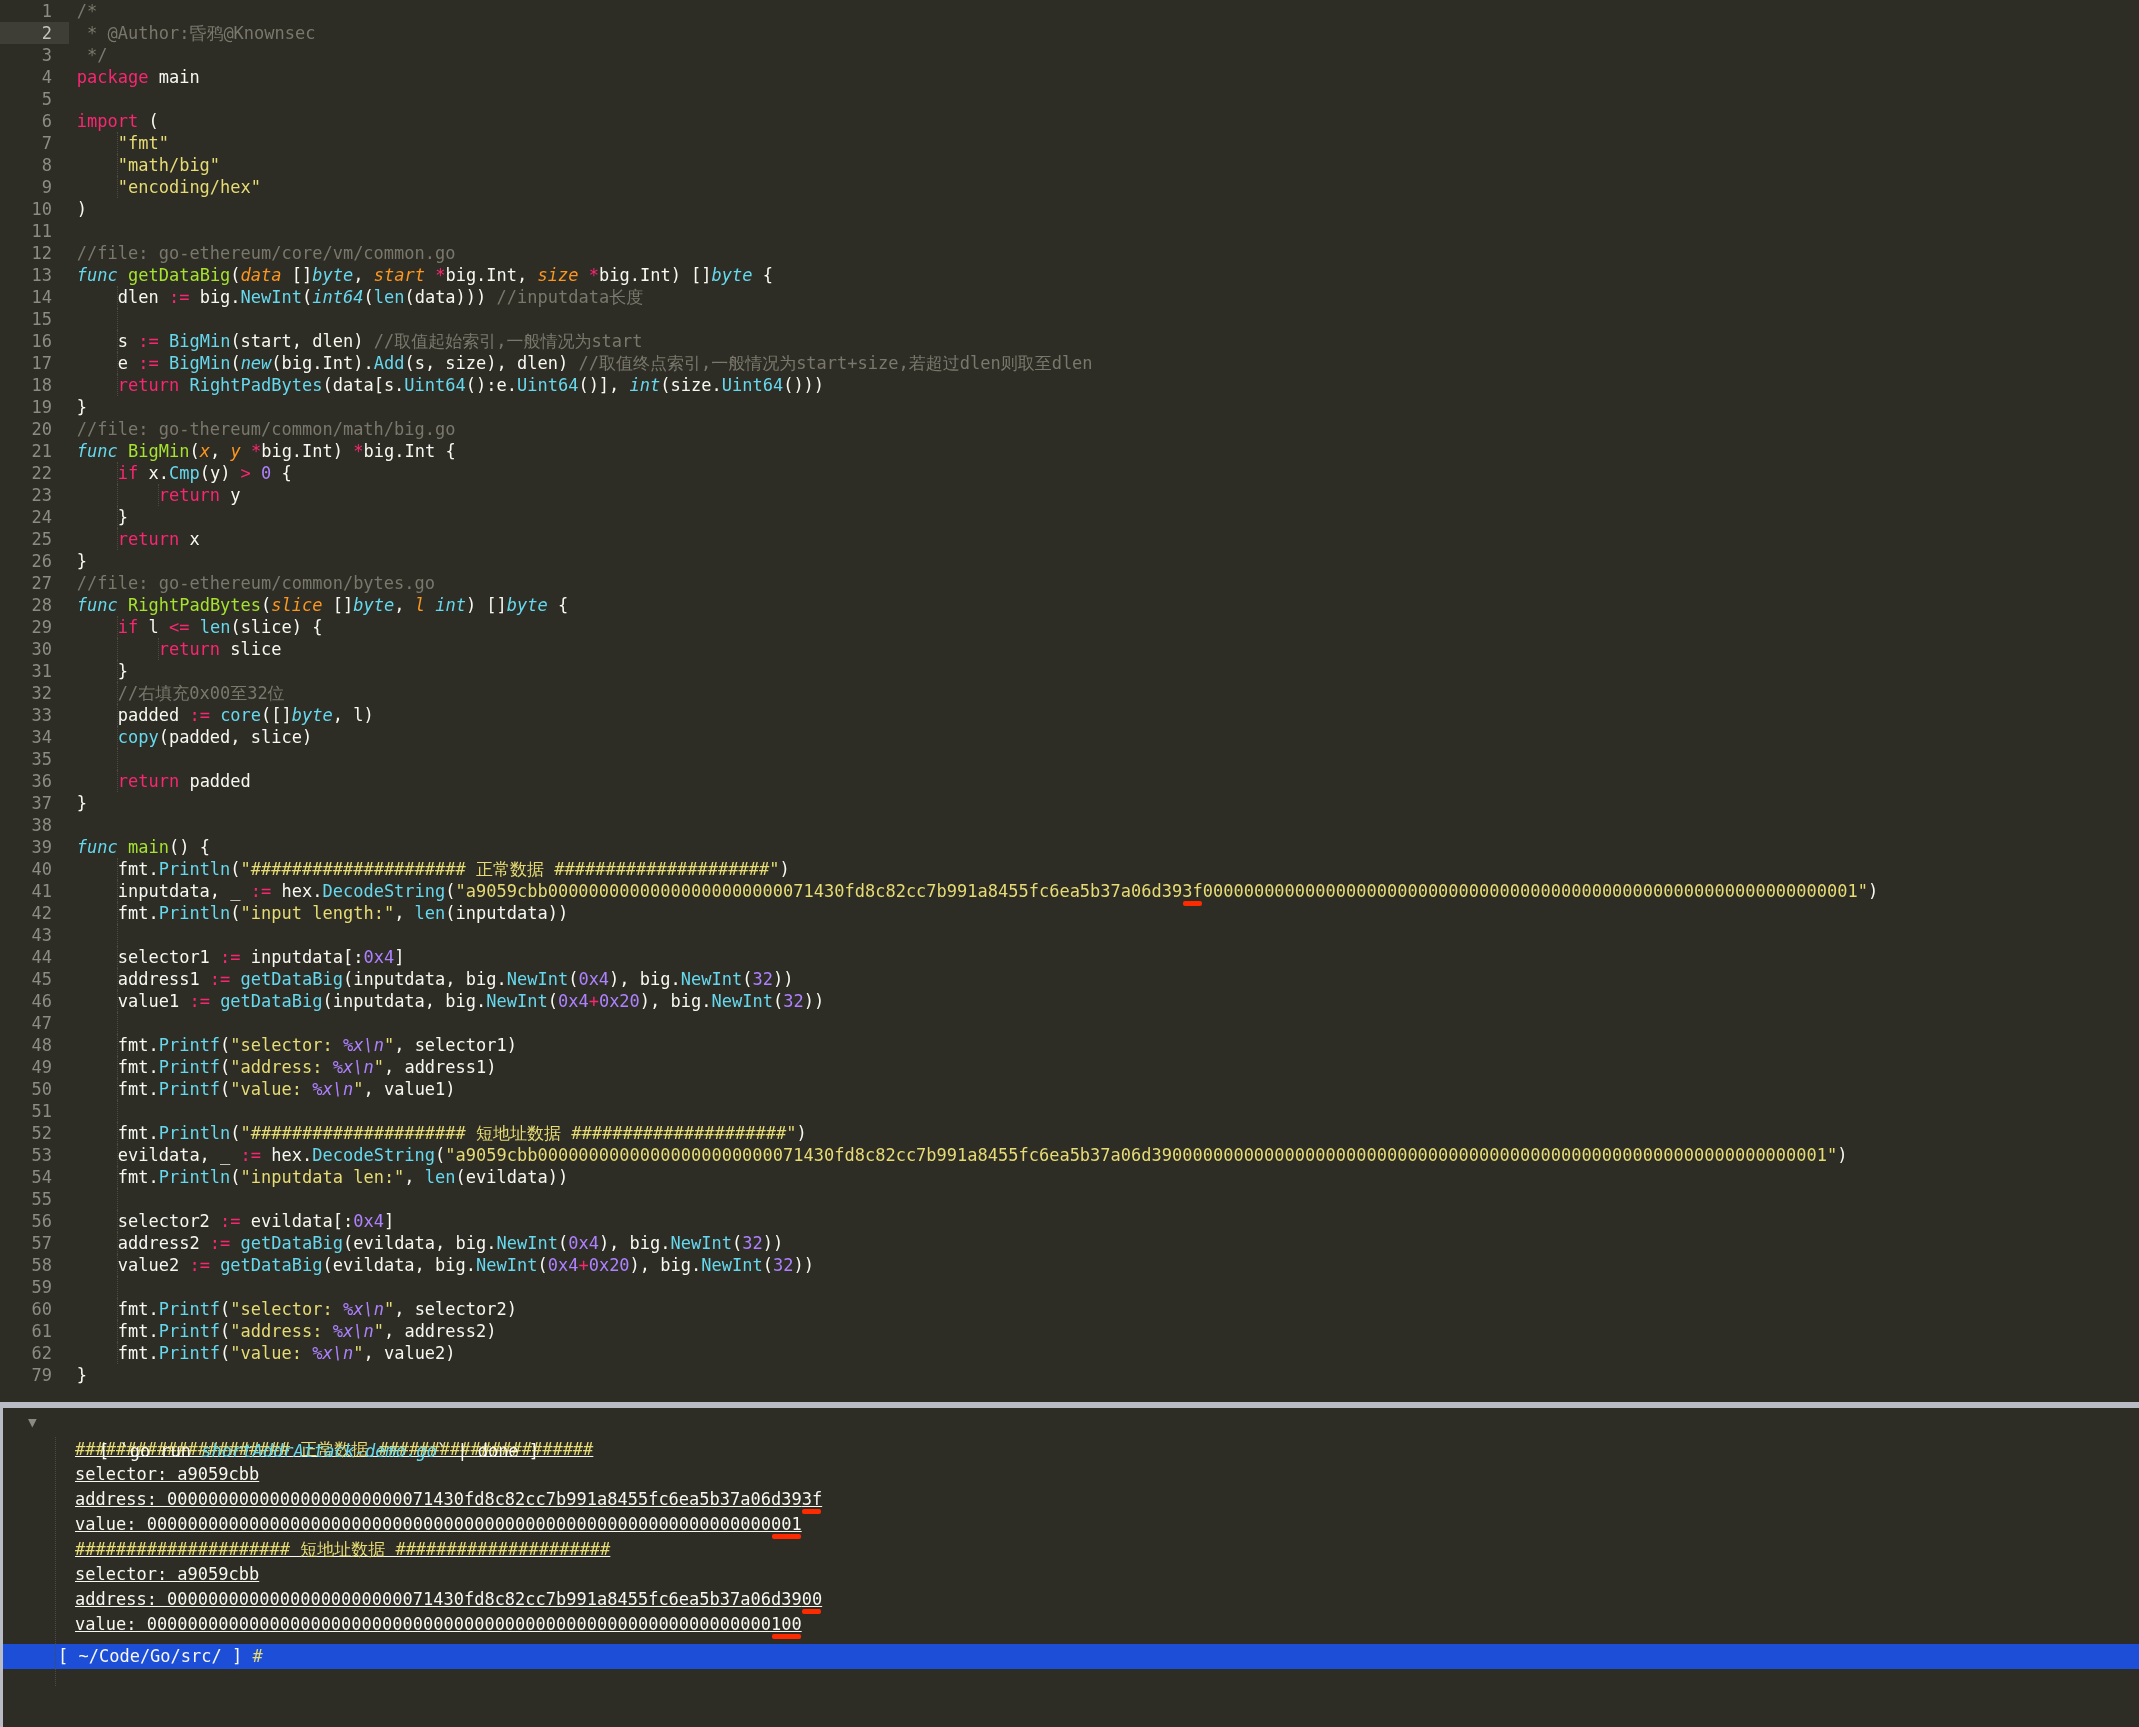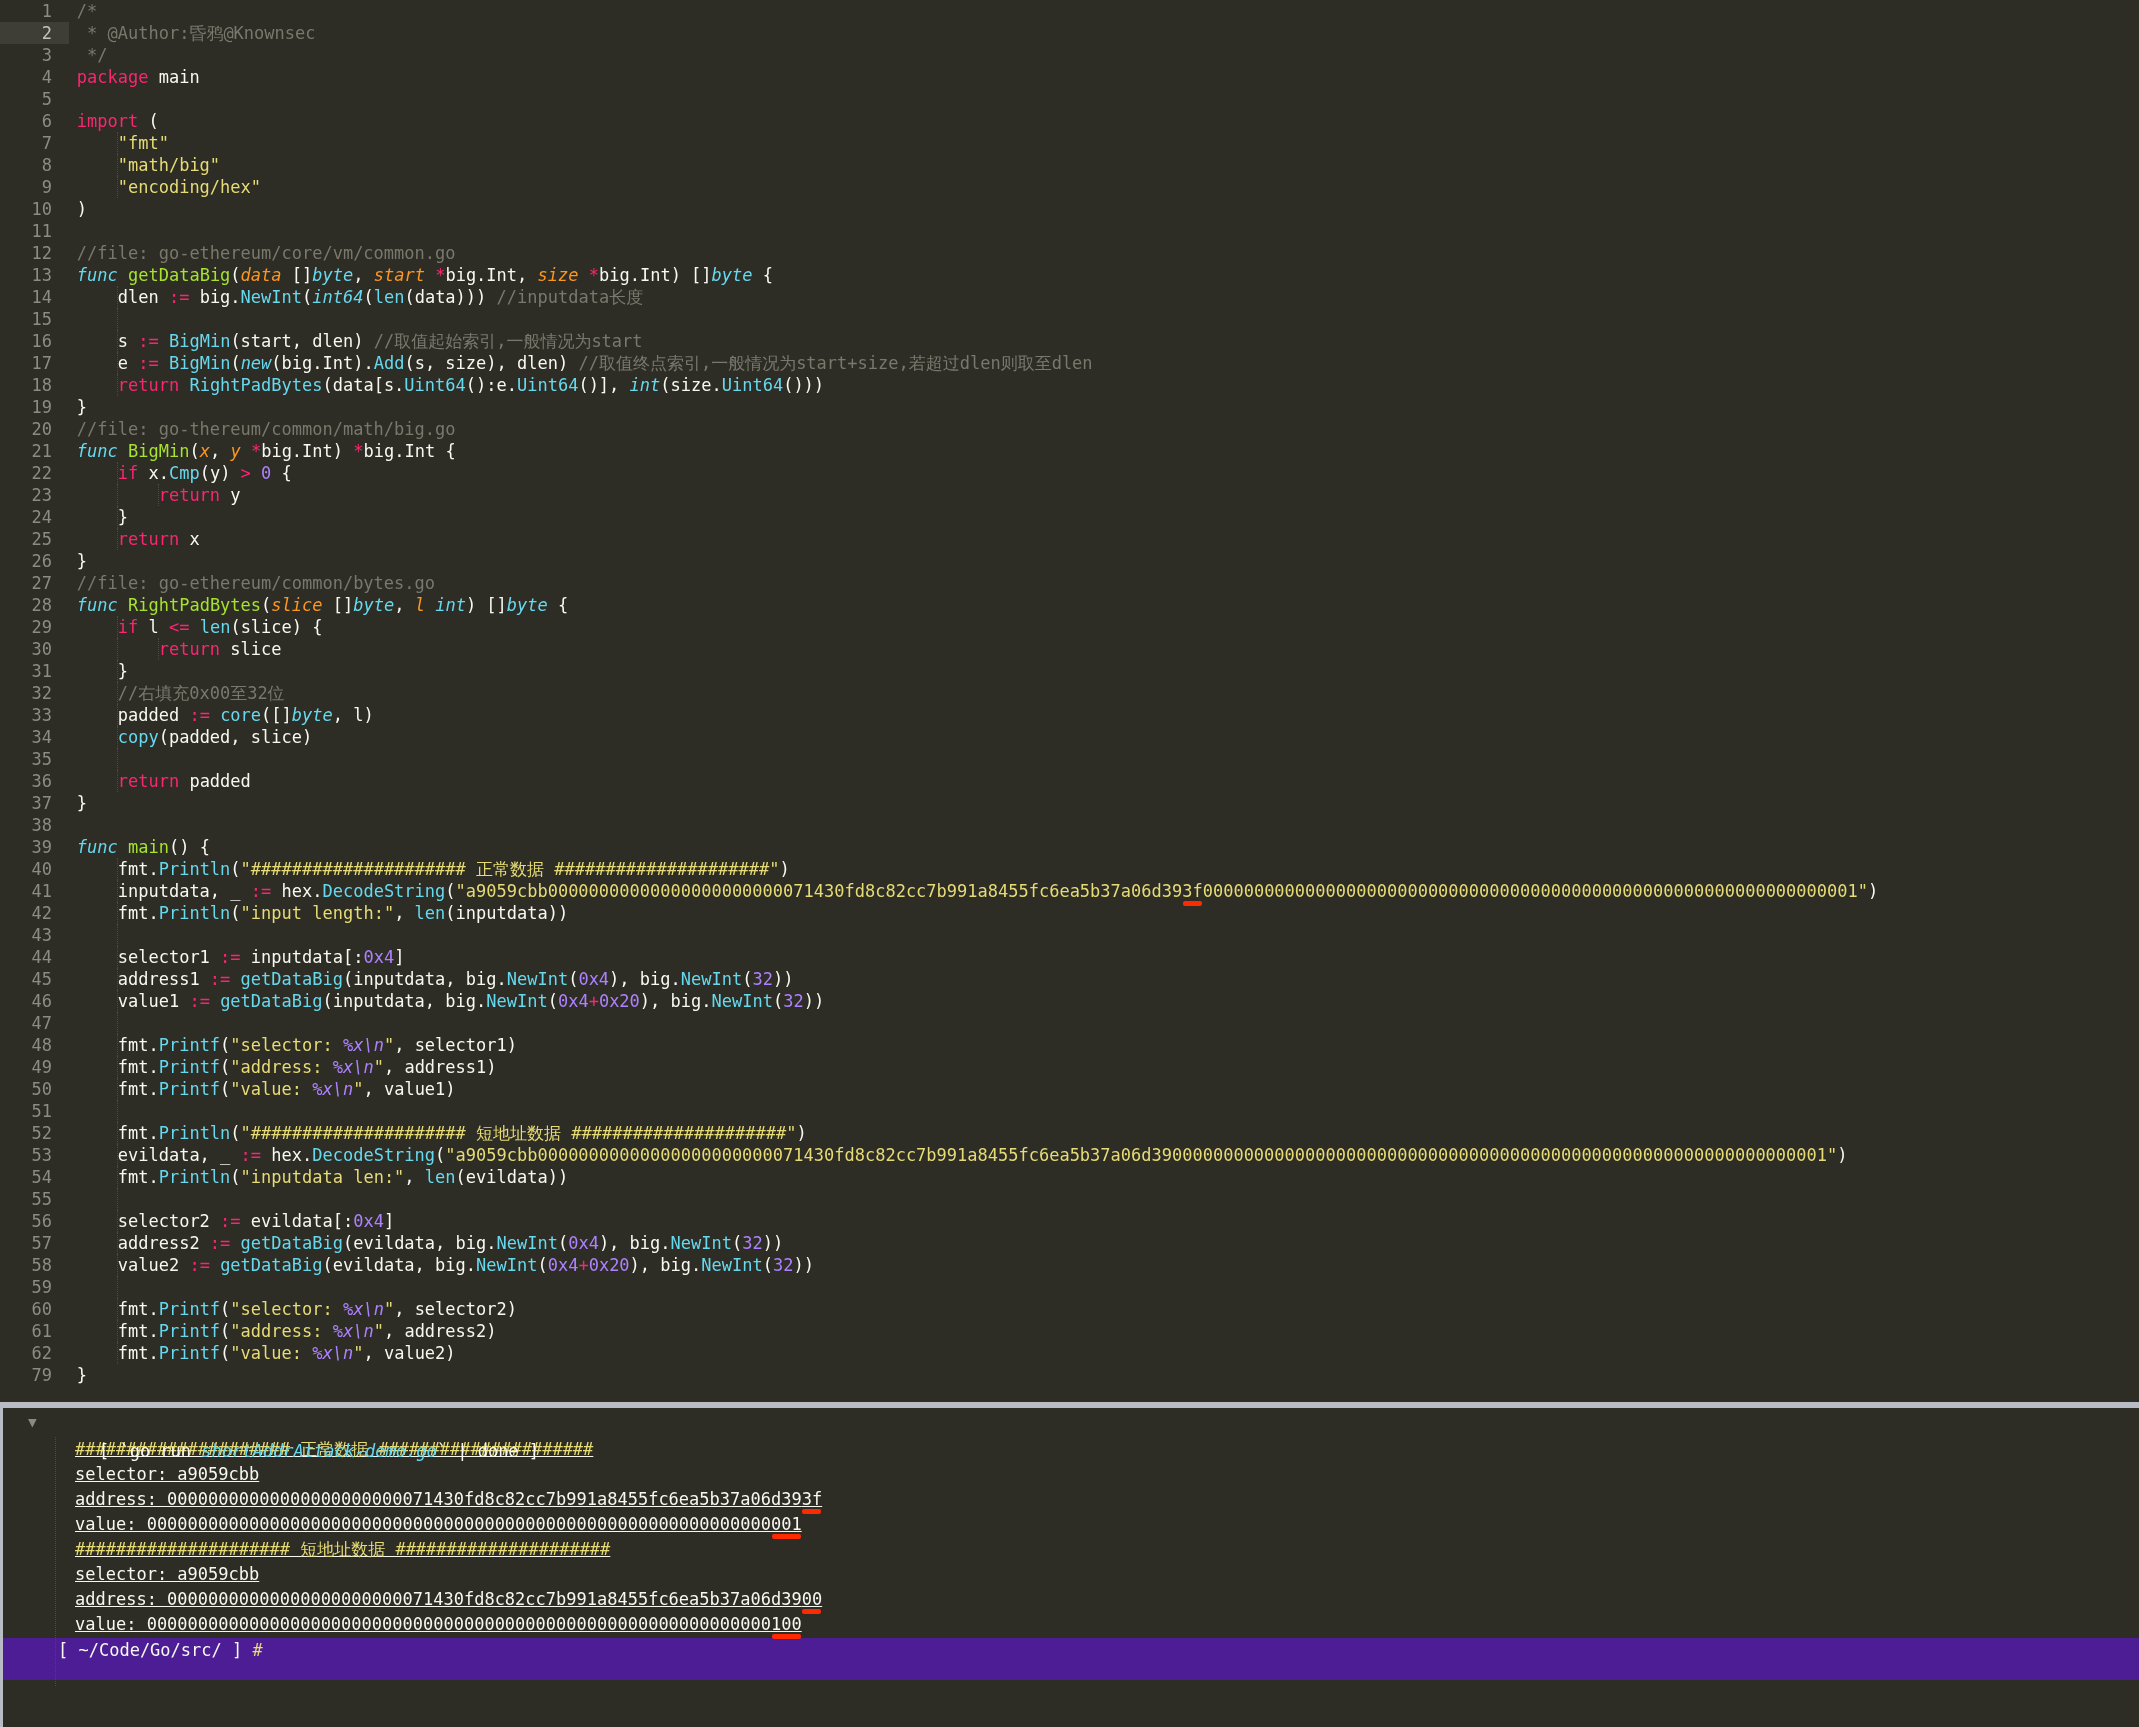--- a/index.html
+++ b/index.html
@@ -35,22 +35,22 @@
   #divider{position:absolute;left:0;top:1402px;width:2140px;height:6.5px;background:#b9bcc5;}
   #panel{position:absolute;left:0;top:1408px;width:2140px;height:320px;background:#2d2d26;
          border-left:3.9px solid #b9bcc5;box-sizing:border-box;font-size:17px;}
   #bheader{height:29px;line-height:29px;white-space:pre;color:#f8f8f2;position:relative;
            padding-left:55px;}
   #fold{position:absolute;left:25px;top:0;width:22px;height:29px;color:#8a8a85;
         font-size:14.4px;line-height:29px;text-align:left;}
   .tl{height:25px;line-height:25px;white-space:pre;padding-left:72px;color:#f8f8f2;text-decoration:underline;}
   #tguide{position:absolute;left:52px;top:29px;width:0;height:249px;
           border-left:0.7px dotted #4b4b41;}
-  #prompt{height:42px;line-height:25px;white-space:pre;padding-left:55px;
-          background:#4c1d95;color:#f8f8f2;margin-top:1px;}
+  #prompt{height:25px;line-height:25px;white-space:pre;padding-left:55px;
+          background:#1d4ed8;color:#f8f8f2;margin-top:7px;}
 </style>
 </head>
 <body>
 
 <div id="editor">
     <div class="ln"><span class="num">1</span><span class="code"><span class="sg-m">/*</span></span></div>
     <div class="ln act"><span class="num">2</span><span class="code"><span class="sg-m"> * @Author:昏鸦@Knownsec</span></span></div>
     <div class="ln"><span class="num">3</span><span class="code"><span class="sg-m"> */</span></span></div>
     <div class="ln"><span class="num">4</span><span class="code"><span class="sg-k">package</span><span class="sg-p"> main</span></span></div>
     <div class="ln"><span class="num">5</span><span class="code"></span></div>

